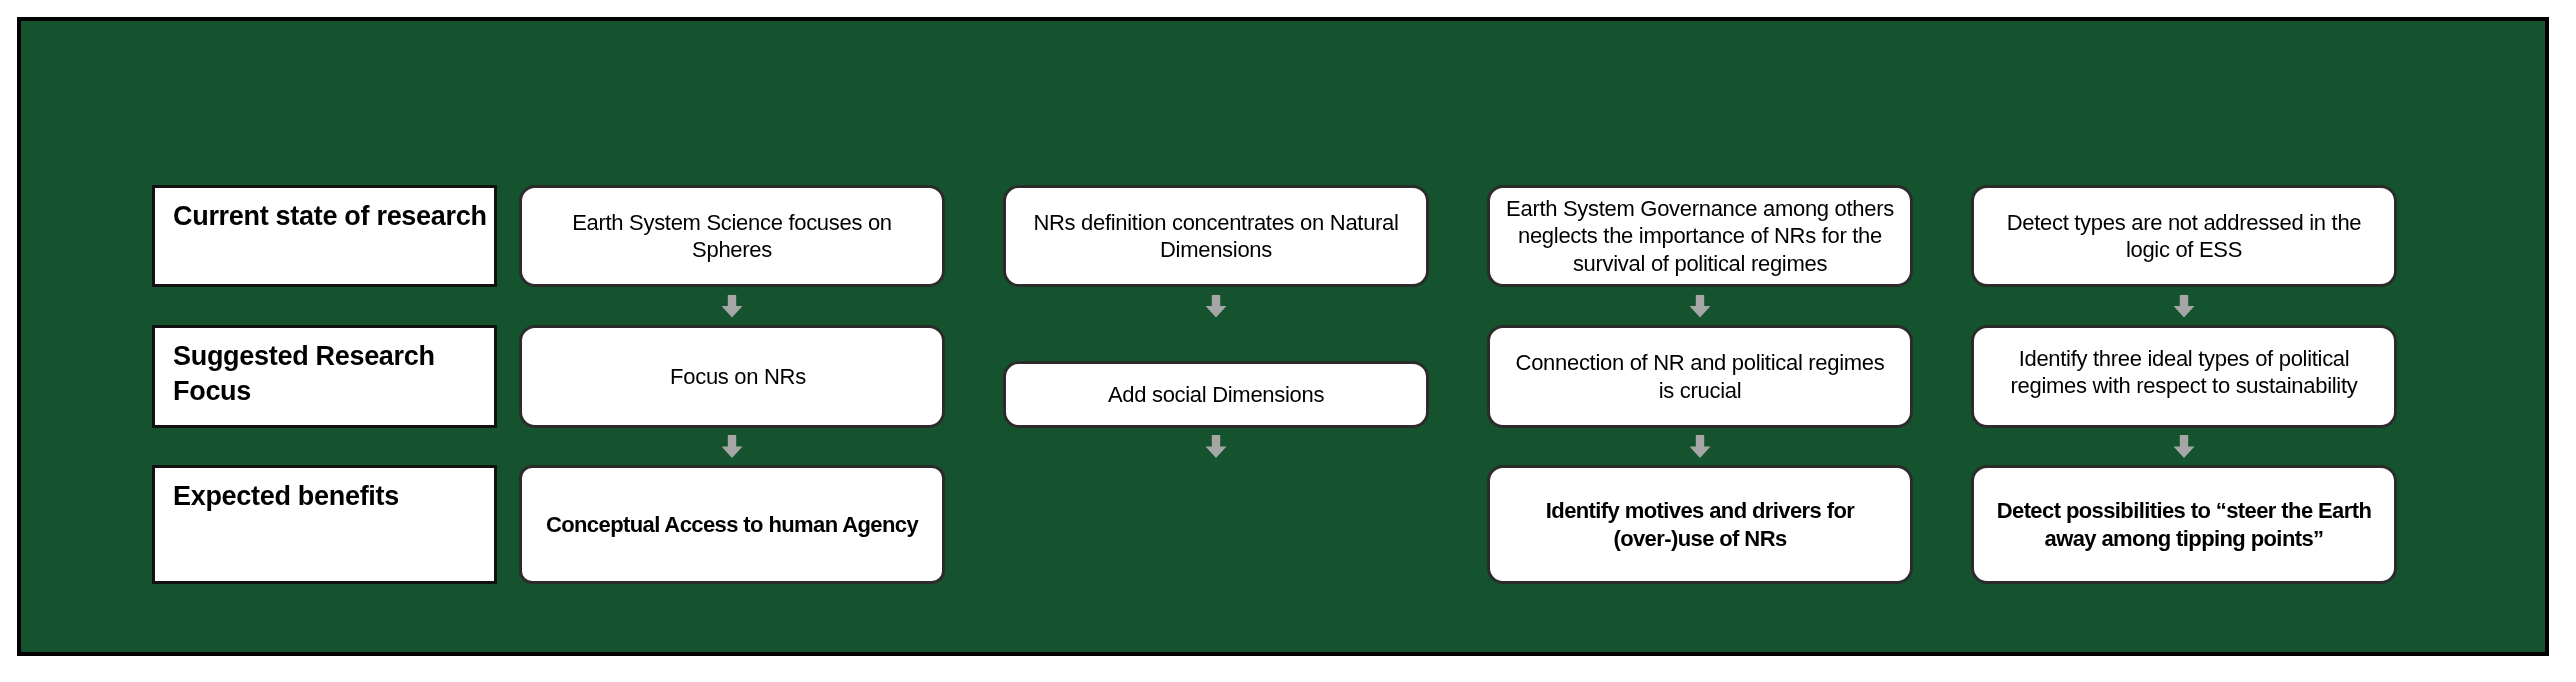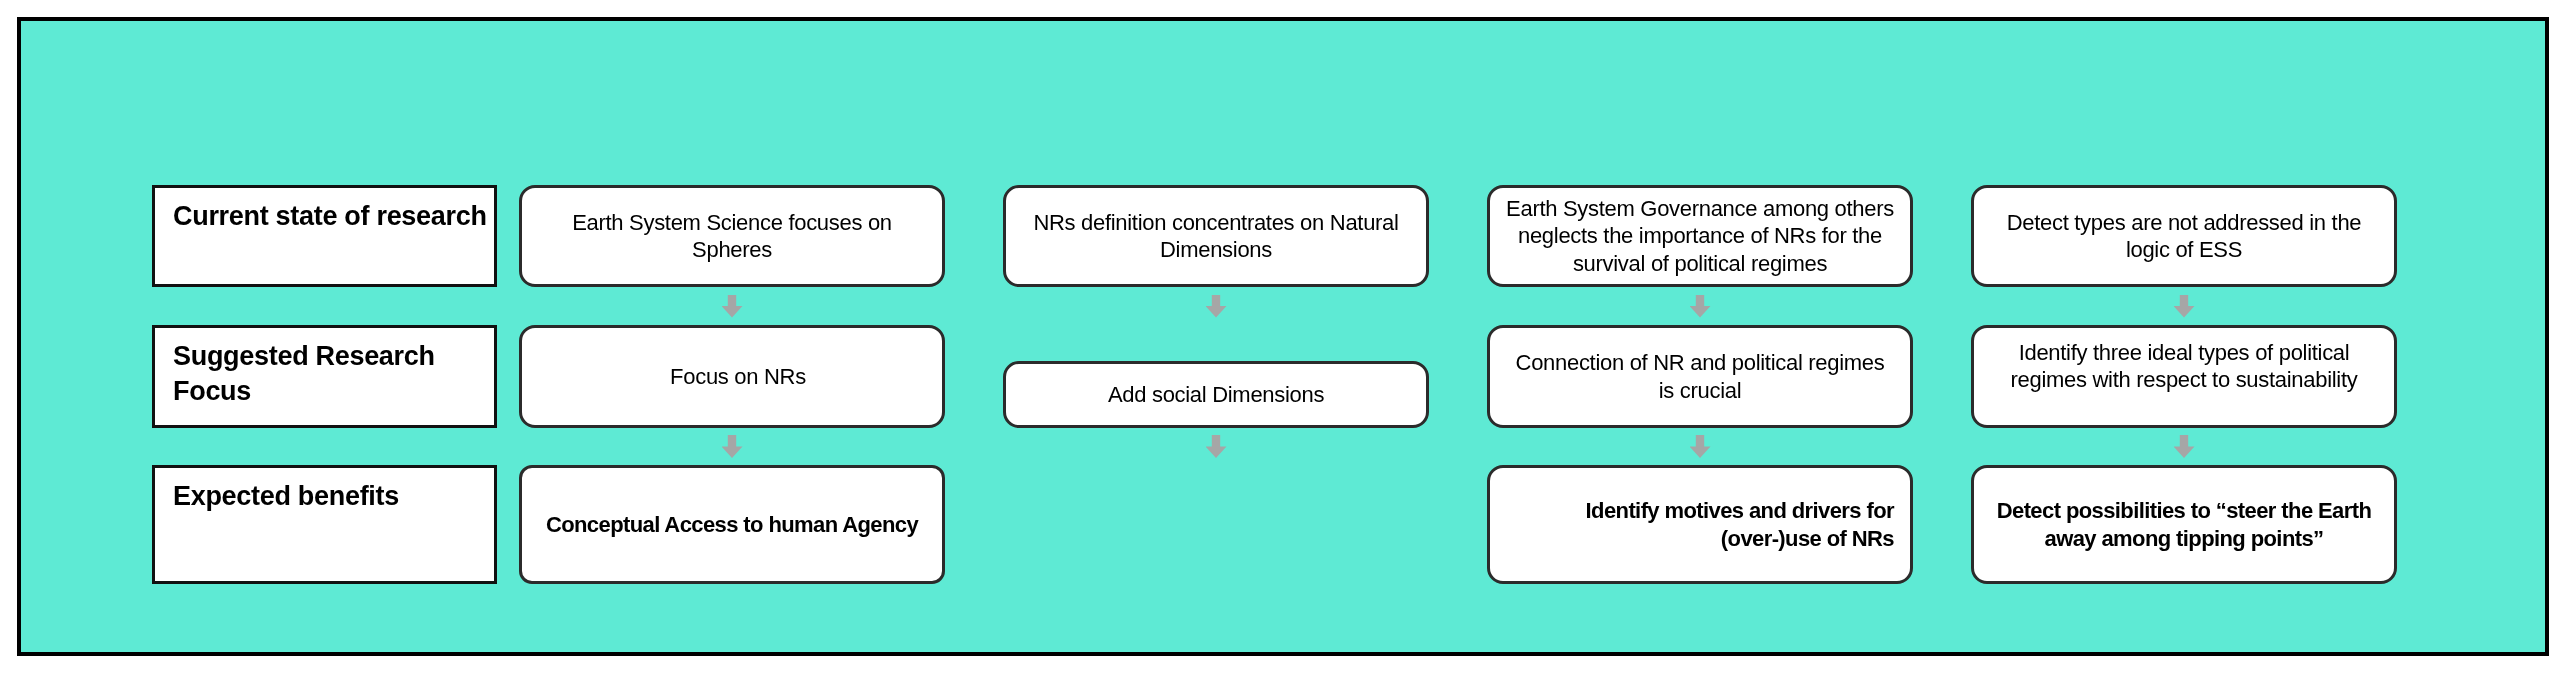--- a/index.html
+++ b/index.html
@@ -16,21 +16,21 @@
     background: #ffffff;
     overflow: hidden;
   }
   .frame {
     position: absolute;
     left: 17px;
     top: 17px;
     width: 2532px;
     height: 639px;
     border: 4.9px solid #000000;
-    background: #5eead4;
+    background: #14532d;
     box-sizing: border-box;
   }
   .grid {
     position: absolute;
     left: 131px;
     top: 164px;
     display: grid;
     grid-template-columns: 345px 22px 426px 58px 426px 58px 426px 58px 426px;
     grid-template-rows: 102px 38px 103px 37px 119px;
   }
@@ -58,42 +58,42 @@
     line-height: 1.24;
     letter-spacing: -0.3px;
     padding: 4.9px 16px;
   }
   .box-cell.bold {
     font-weight: bold;
     letter-spacing: -0.6px;
   }
   .box-cell.top-align {
     align-items: flex-start;
-    padding-top: 11px;
+    padding-top: 17px;
   }
   .arrow-wrap {
     display: flex;
     align-items: center;
     justify-content: center;
   }
   .down-arrow {
     width: 21px;
     height: 23px;
     background: #a6a6a6;
     clip-path: polygon(30% 0, 70% 0, 70% 50%, 100% 50%, 50% 100%, 0 50%, 30% 50%);
   }
   
   .lbl-r1 { grid-area: 1 / 1; }
   .lbl-r2 { grid-area: 3 / 1; }
   .lbl-r3 { grid-area: 5 / 1; }
   .c-r1c1 { grid-area: 1 / 3; } .c-r1c2 { grid-area: 1 / 5; } .c-r1c3 { grid-area: 1 / 7; } .c-r1c4 { grid-area: 1 / 9; }
   .a-r1c1 { grid-area: 2 / 3; } .a-r1c2 { grid-area: 2 / 5; } .a-r1c3 { grid-area: 2 / 7; } .a-r1c4 { grid-area: 2 / 9; }
   .c-r2c1 { grid-area: 3 / 3; padding-left: 28px; } .c-r2c2 { grid-area: 3 / 5; margin-top: 36px; } .c-r2c3 { grid-area: 3 / 7; } .c-r2c4 { grid-area: 3 / 9; }
   .a-r2c1 { grid-area: 4 / 3; } .a-r2c2 { grid-area: 4 / 5; } .a-r2c3 { grid-area: 4 / 7; } .a-r2c4 { grid-area: 4 / 9; }
-  .c-r3c1 { grid-area: 5 / 3; border-radius: 13px; } .c-r3c2 { grid-area: 5 / 5; } .c-r3c3 { grid-area: 5 / 7; text-align: right; } .c-r3c4 { grid-area: 5 / 9; }
+  .c-r3c1 { grid-area: 5 / 3; border-radius: 13px; } .c-r3c2 { grid-area: 5 / 5; } .c-r3c3 { grid-area: 5 / 7; } .c-r3c4 { grid-area: 5 / 9; }
 </style>
 </head>
 <body>
 
 <div class="canvas">
   <div class="frame">
     <div class="grid">
 
       <div class="box-label lbl-r1">Current state of research</div>
       <div class="box-label lbl-r2">Suggested Research Focus</div>

